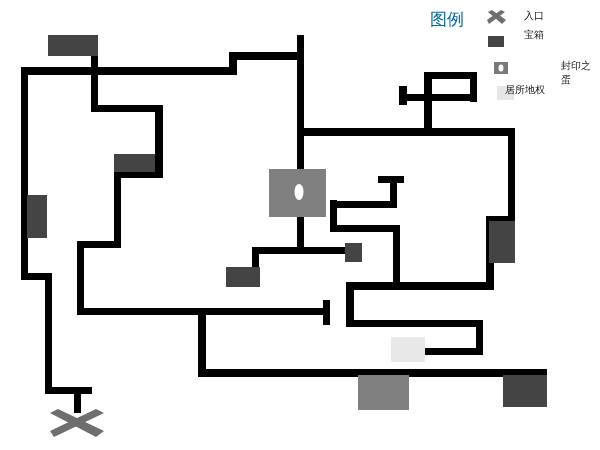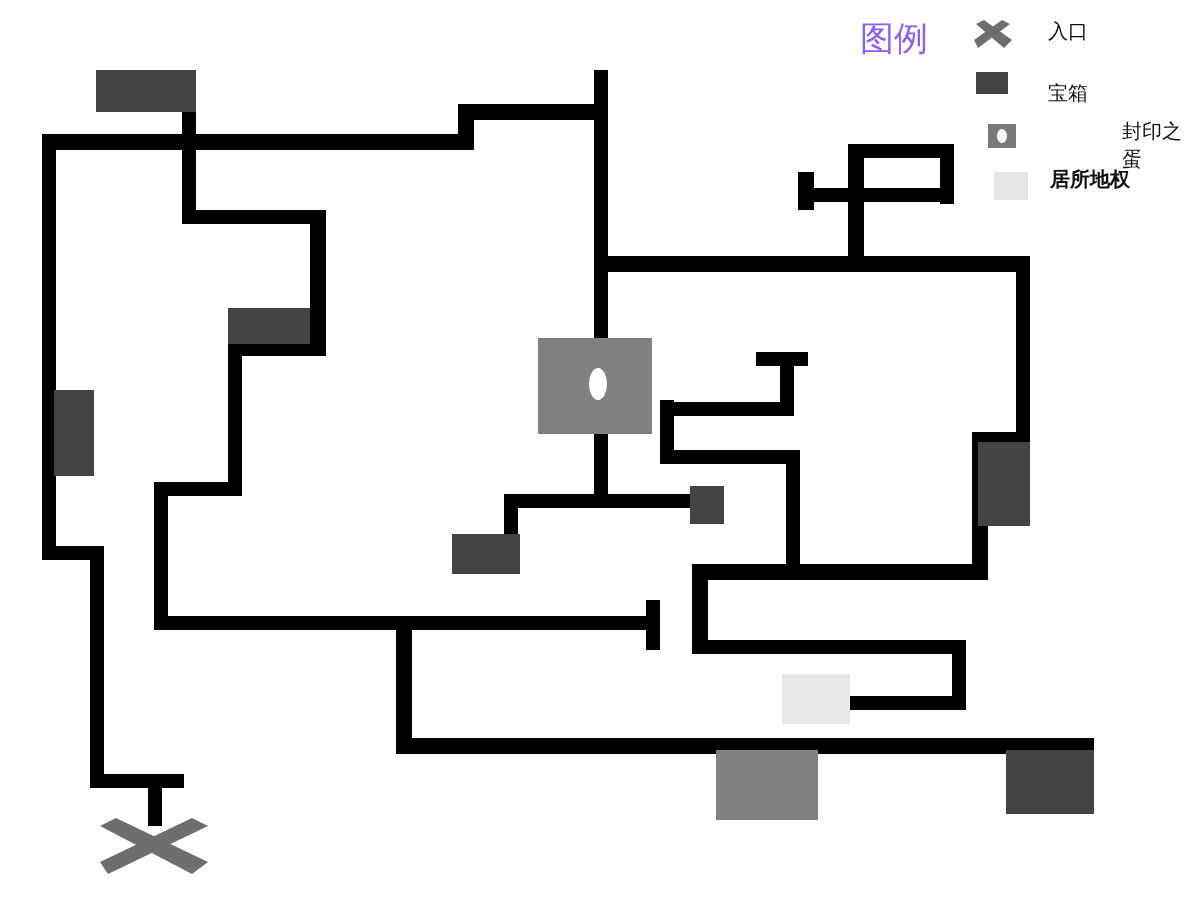--- a/index.html
+++ b/index.html
@@ -1,19 +1,19 @@
 <!DOCTYPE html>
 <html><head>
 <meta charset="utf-8">
 <style>
   html, body { margin: 0; padding: 0; background: #ffffff; }
   body { width: 600px; height: 450px; position: relative; overflow: hidden; font-family: "DejaVu Sans", sans-serif; }
   #map { position: absolute; left: 0; top: 0; width: 600px; height: 450px; }
   .legend { position: absolute; left: 0; top: 0; width: 600px; height: 110px; pointer-events: none; }
-  .legend-title { position: absolute; left: 430px; top: 8px; font-size: 17px; color: #8b5cf6; font-family: Liberation Serif, serif; }
+  .legend-title { position: absolute; left: 430px; top: 8px; font-size: 17px; color: #0369a1; font-family: Liberation Serif, serif; }
   .legend-label { position: absolute; font-size: 10px; color: #111; }
 </style>
 </head>
 <body>
 
 <svg id="map" viewBox="0 0 600 450" xmlns="http://www.w3.org/2000/svg">
   <g fill="#000">
 
     <rect x="21" y="67" width="215" height="8"></rect>
     <rect x="229" y="52" width="8" height="23"></rect>
@@ -100,16 +100,16 @@
     <rect x="488" y="36" width="16" height="11" fill="#444"></rect>
     <rect x="494" y="62" width="14" height="12" fill="#7a7a7a"></rect>
     <ellipse cx="501" cy="68" rx="2.5" ry="3.5" fill="#fff"></ellipse>
     <rect x="497" y="86" width="17" height="14" fill="#e6e6e6"></rect>
   </g>
 </svg>
 
 <div class="legend">
   <span class="legend-title">图例</span>
   <span class="legend-label" style="left:524px;top:9px;">入口</span>
-  <span class="legend-label" style="left:524px;top:40px;font-family:Liberation Serif, serif;">宝箱</span>
+  <span class="legend-label" style="left:524px;top:28px;font-family:Liberation Serif, serif;">宝箱</span>
   <span class="legend-label" style="left:525px;top:59px;margin-left:36px;">封印之蛋</span>
-  <span class="legend-label" style="left:525px;top:83px;font-weight:bold;">居所地权</span>
+  <span class="legend-label" style="left:505px;top:83px;">居所地权</span>
 </div>
 
 </body></html>

